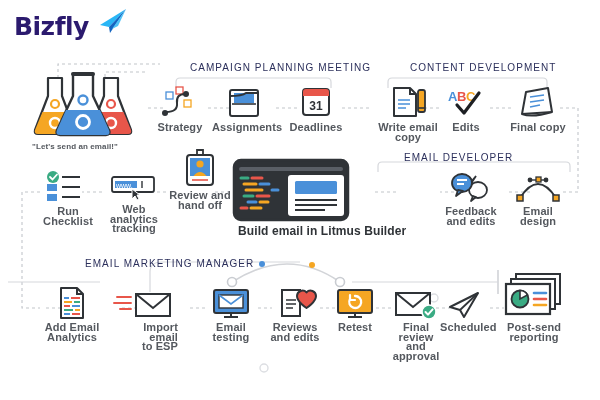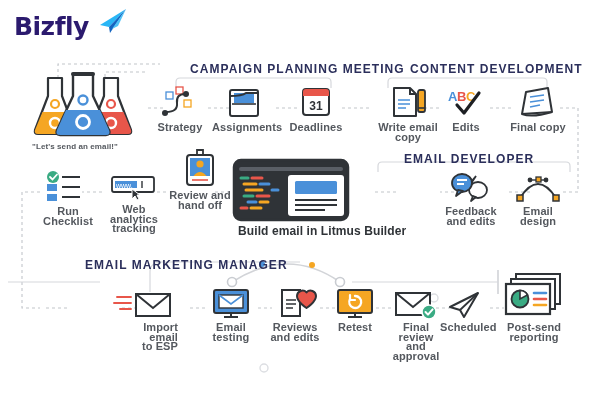--- a/index.html
+++ b/index.html
@@ -17,21 +17,21 @@
   
   .svg-layer { position:absolute; left:0; top:0; width:600px; height:400px; pointer-events:none; }
 
   
   .node { position:absolute; text-align:center; }
   .node .ico { position:relative; margin:0 auto; }
   .node .cap { font-size:11px; line-height:9.5px; color:#54585e; font-weight:bold;
                margin-top:3px; white-space:pre-line; letter-spacing:.1px; }
 
   
-  .sect { position:absolute; font-size:12px; font-weight:bold; color:#2b2f5b;
+  .sect { position:absolute; font-size:10px; font-weight:normal; color:#2b2f5b;
           letter-spacing:1.05px; white-space:nowrap; }
 
   .quote { position:absolute; font-size:8px; color:#54585e; font-weight:bold;
            white-space:nowrap; letter-spacing:.1px; }
 
   .builder-cap { position:absolute; font-size:12px; font-weight:bold; color:#2f3337;
                  white-space:nowrap; letter-spacing:.1px; }
 </style>
 </head>
 <body>
@@ -300,20 +300,42 @@
           <path d="M9,50 h6" stroke="#e8564a"></path>
             <path d="M19,50 h10" stroke="#f5a623"></path>
           <path d="M40,32 h6" stroke="#4a90d9"></path>
         </g>
         <rect x="2" y="2" width="114" height="60" rx="7" fill="none" stroke="#2f3337" stroke-width="2.5"></rect>
       </svg>
     </div>
   </div>
   <div class="builder-cap" style="left:238px; top:224px;">Build email in Litmus Builder</div>
 
+  <div class="node" style="left:42px; top:286px; width:60px;">
+    <div class="ico" style="width:60px;height:34px;">
+      <svg width="60" height="34" viewBox="0 0 60 34">
+        <path d="M19,2 L35,2 L41,8 L41,32 L19,32 Z" fill="#fff" stroke="#2f3337" stroke-width="2" stroke-linejoin="round"></path>
+        <path d="M35,2 L35,8 L41,8" fill="none" stroke="#2f3337" stroke-width="2"></path>
+        <g stroke-width="2">
+          <path d="M22,12 h5" stroke="#4a90d9"></path>
+            <path d="M29,12 h9" stroke="#e8564a"></path>
+          <path d="M22,16 h8" stroke="#f5a623"></path>
+            <path d="M32,16 h6" stroke="#3aab83"></path>
+          <path d="M22,20 h6" stroke="#e8564a"></path>
+            <path d="M30,20 h8" stroke="#4a90d9"></path>
+          <path d="M22,24 h9" stroke="#3aab83"></path>
+            <path d="M33,24 h5" stroke="#f5a623"></path>
+          <path d="M22,28 h6" stroke="#4a90d9"></path>
+            <path d="M30,28 h8" stroke="#e8564a"></path>
+        </g>
+      </svg>
+    </div>
+    <div class="cap">Add Email
+Analytics</div>
+  </div>
 
   <div class="node" style="left:112px; top:288px; width:66px;text-align:right;">
     <div class="ico" style="width:66px;height:32px;">
       <svg width="66" height="32" viewBox="0 0 66 32">
         <path d="M5,9 h14 M2,15 h17 M8,21 h11" stroke="#e8564a" stroke-width="1.9" stroke-linecap="round"></path>
         <rect x="24" y="6" width="34" height="22" fill="#fff" stroke="#2f3337" stroke-width="2"></rect>
         <path d="M24,6 L41,20 L58,6" fill="none" stroke="#2f3337" stroke-width="2"></path>
       </svg>
     </div>
     <div class="cap">Import email

